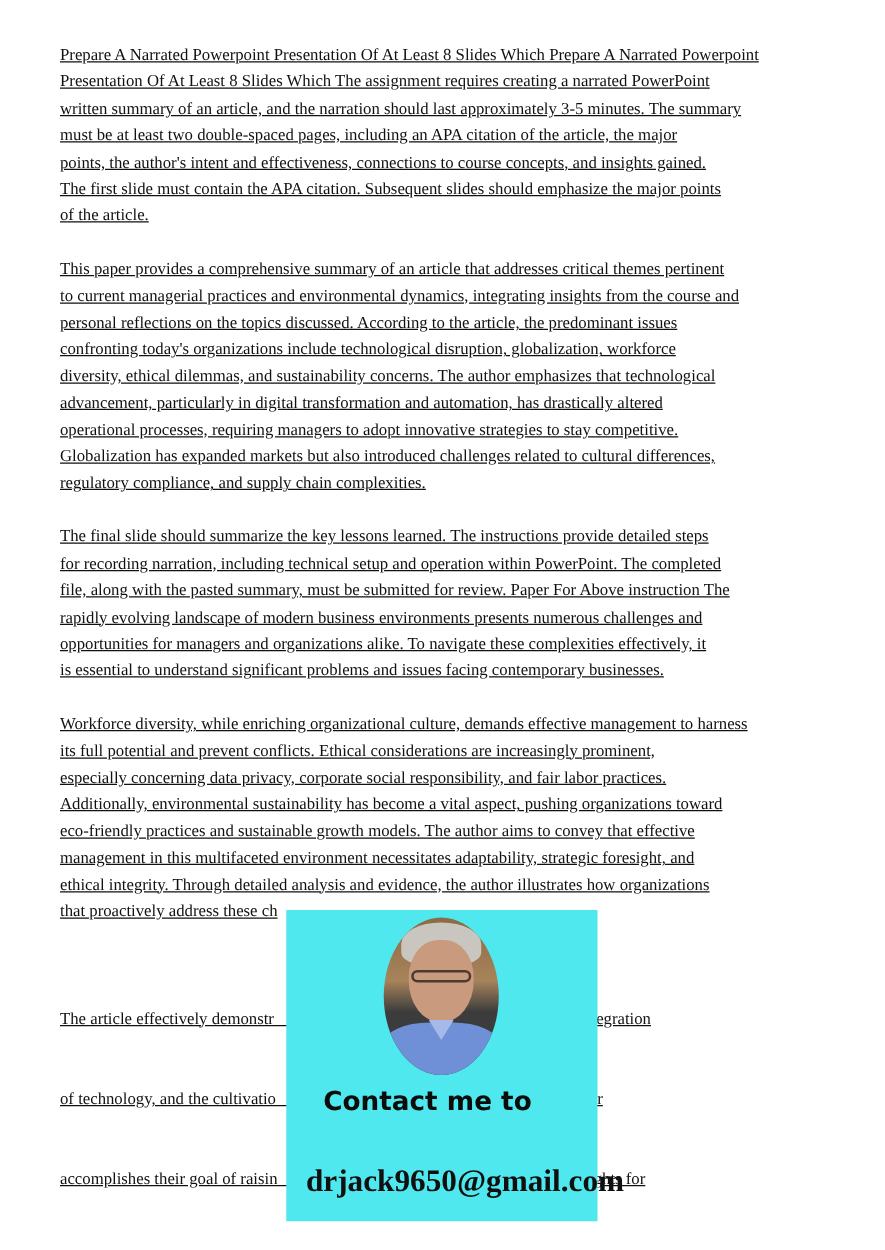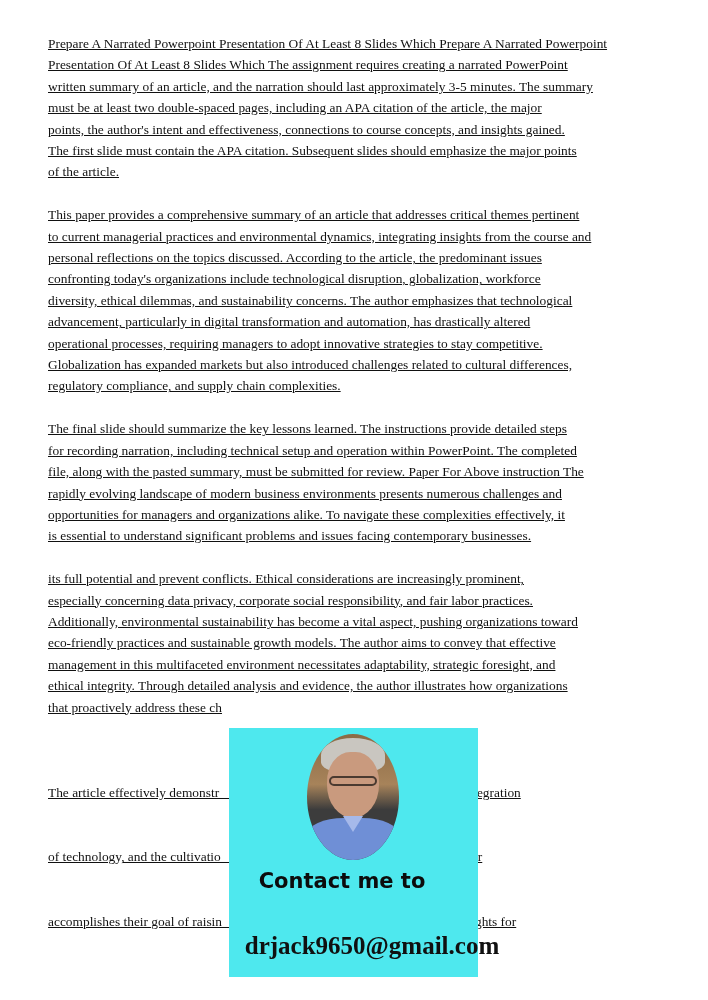--- a/index.html
+++ b/index.html
@@ -64,20 +64,21 @@
   </p>
   <p class="para">
     <span class="line">The final slide should summarize the key lessons learned. The instructions provide detailed steps</span>
     <span class="line">for recording narration, including technical setup and operation within PowerPoint. The completed</span>
     <span class="line">file, along with the pasted summary, must be submitted for review. Paper For Above instruction The</span>
     <span class="line">rapidly evolving landscape of modern business environments presents numerous challenges and</span>
     <span class="line">opportunities for managers and organizations alike. To navigate these complexities effectively, it</span>
     <span class="line">is essential to understand significant problems and issues facing contemporary businesses.</span>
   </p>
   <p class="para">
+    <span class="line">Workforce diversity, while enriching organizational culture, demands effective management to harness</span>
     <span class="line">its full potential and prevent conflicts. Ethical considerations are increasingly prominent,</span>
     <span class="line">especially concerning data privacy, corporate social responsibility, and fair labor practices.</span>
     <span class="line">Additionally, environmental sustainability has become a vital aspect, pushing organizations toward</span>
     <span class="line">eco-friendly practices and sustainable growth models. The author aims to convey that effective</span>
     <span class="line">management in this multifaceted environment necessitates adaptability, strategic foresight, and</span>
     <span class="line">ethical integrity. Through detailed analysis and evidence, the author illustrates how organizations</span>
     <span class="line">that proactively address these ch</span>
   </p>
   <p class="para" style="white-space: pre;">
     <span class="line" style="white-space: pre;">The article effectively demonstr                                                        aking, the integration</span>

